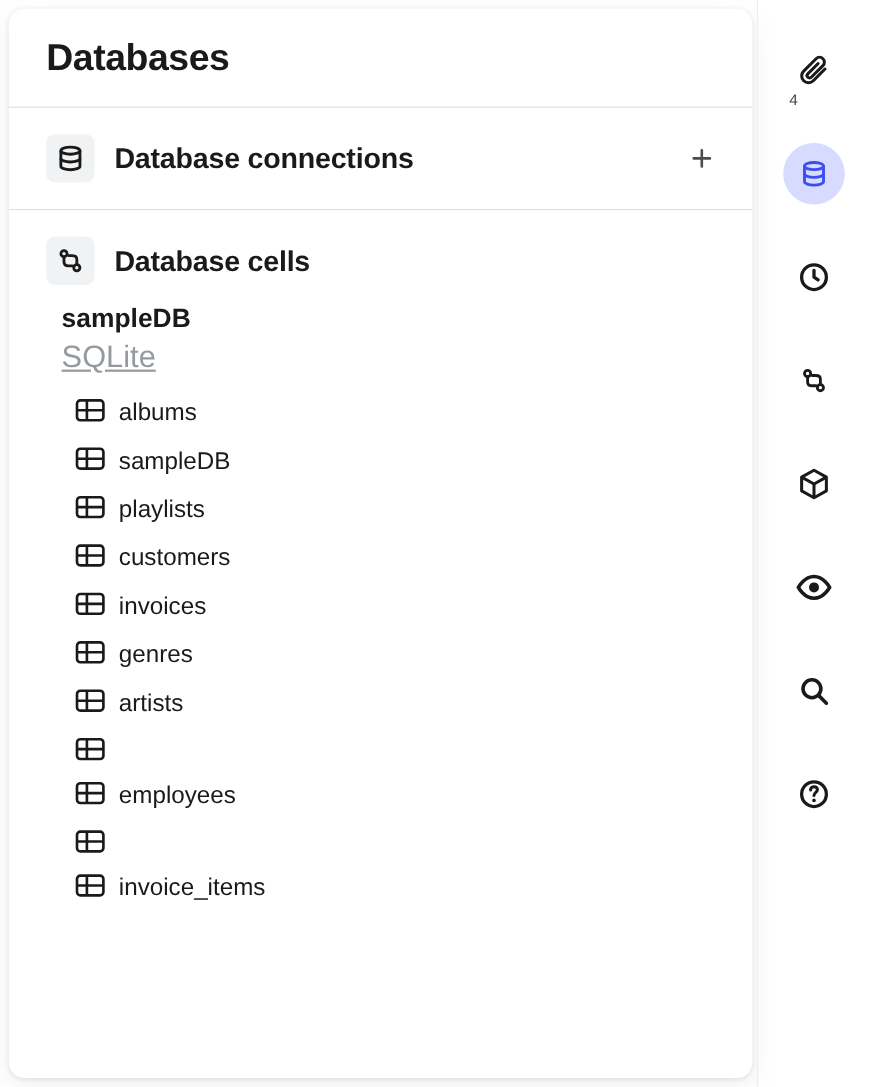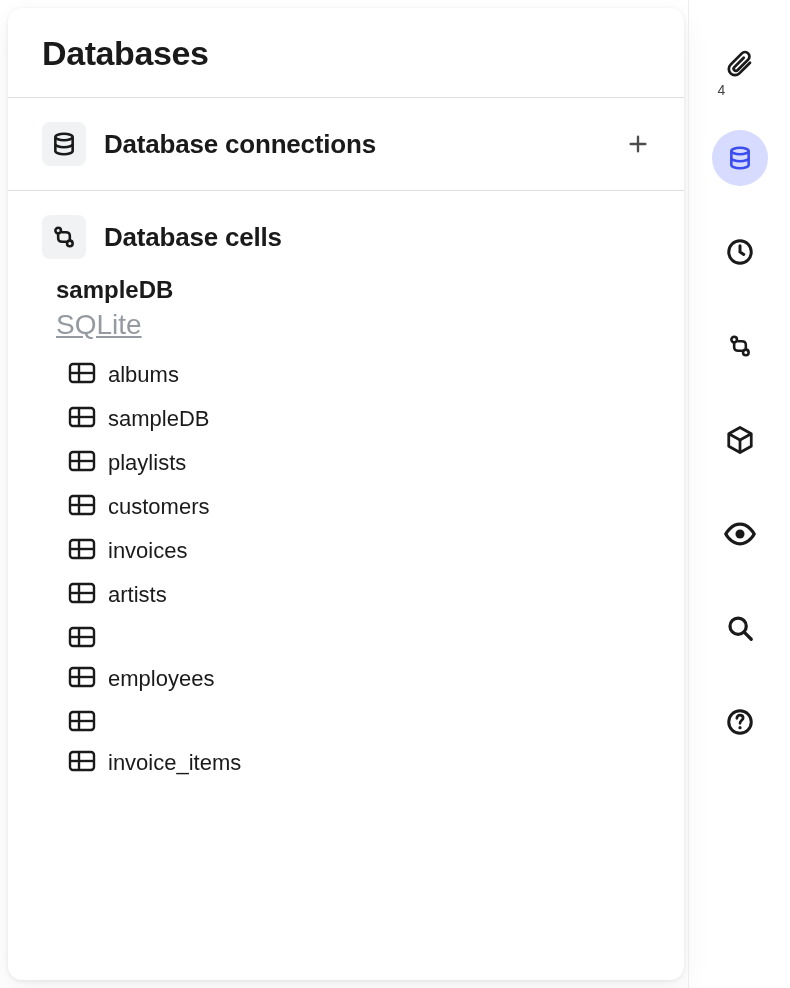--- a/index.html
+++ b/index.html
@@ -271,20 +271,30 @@
                 <span class="table-name">invoices</span>
               </li>
               <li class="table-item">
                 <span class="table-icon">
                   <svg width="28" height="22" viewBox="0 0 28 22" fill="none">
     <rect x="2" y="2" width="24" height="18" rx="3" stroke="#1a1a1a" stroke-width="2.4"></rect>
     <line x1="2" y1="11" x2="26" y2="11" stroke="#1a1a1a" stroke-width="2.4"></line>
     <line x1="11" y1="2" x2="11" y2="20" stroke="#1a1a1a" stroke-width="2.4"></line>
   </svg>
                 </span>
+                <span class="table-name">genres</span>
+              </li>
+              <li class="table-item">
+                <span class="table-icon">
+                  <svg width="28" height="22" viewBox="0 0 28 22" fill="none">
+    <rect x="2" y="2" width="24" height="18" rx="3" stroke="#1a1a1a" stroke-width="2.4"></rect>
+    <line x1="2" y1="11" x2="26" y2="11" stroke="#1a1a1a" stroke-width="2.4"></line>
+    <line x1="11" y1="2" x2="11" y2="20" stroke="#1a1a1a" stroke-width="2.4"></line>
+  </svg>
+                </span>
                 <span class="table-name">artists</span>
               </li>
               <li class="table-item">
                 <span class="table-icon">
                   <svg width="28" height="22" viewBox="0 0 28 22" fill="none">
     <rect x="2" y="2" width="24" height="18" rx="3" stroke="#1a1a1a" stroke-width="2.4"></rect>
     <line x1="2" y1="11" x2="26" y2="11" stroke="#1a1a1a" stroke-width="2.4"></line>
     <line x1="11" y1="2" x2="11" y2="20" stroke="#1a1a1a" stroke-width="2.4"></line>
   </svg>
                 </span>

